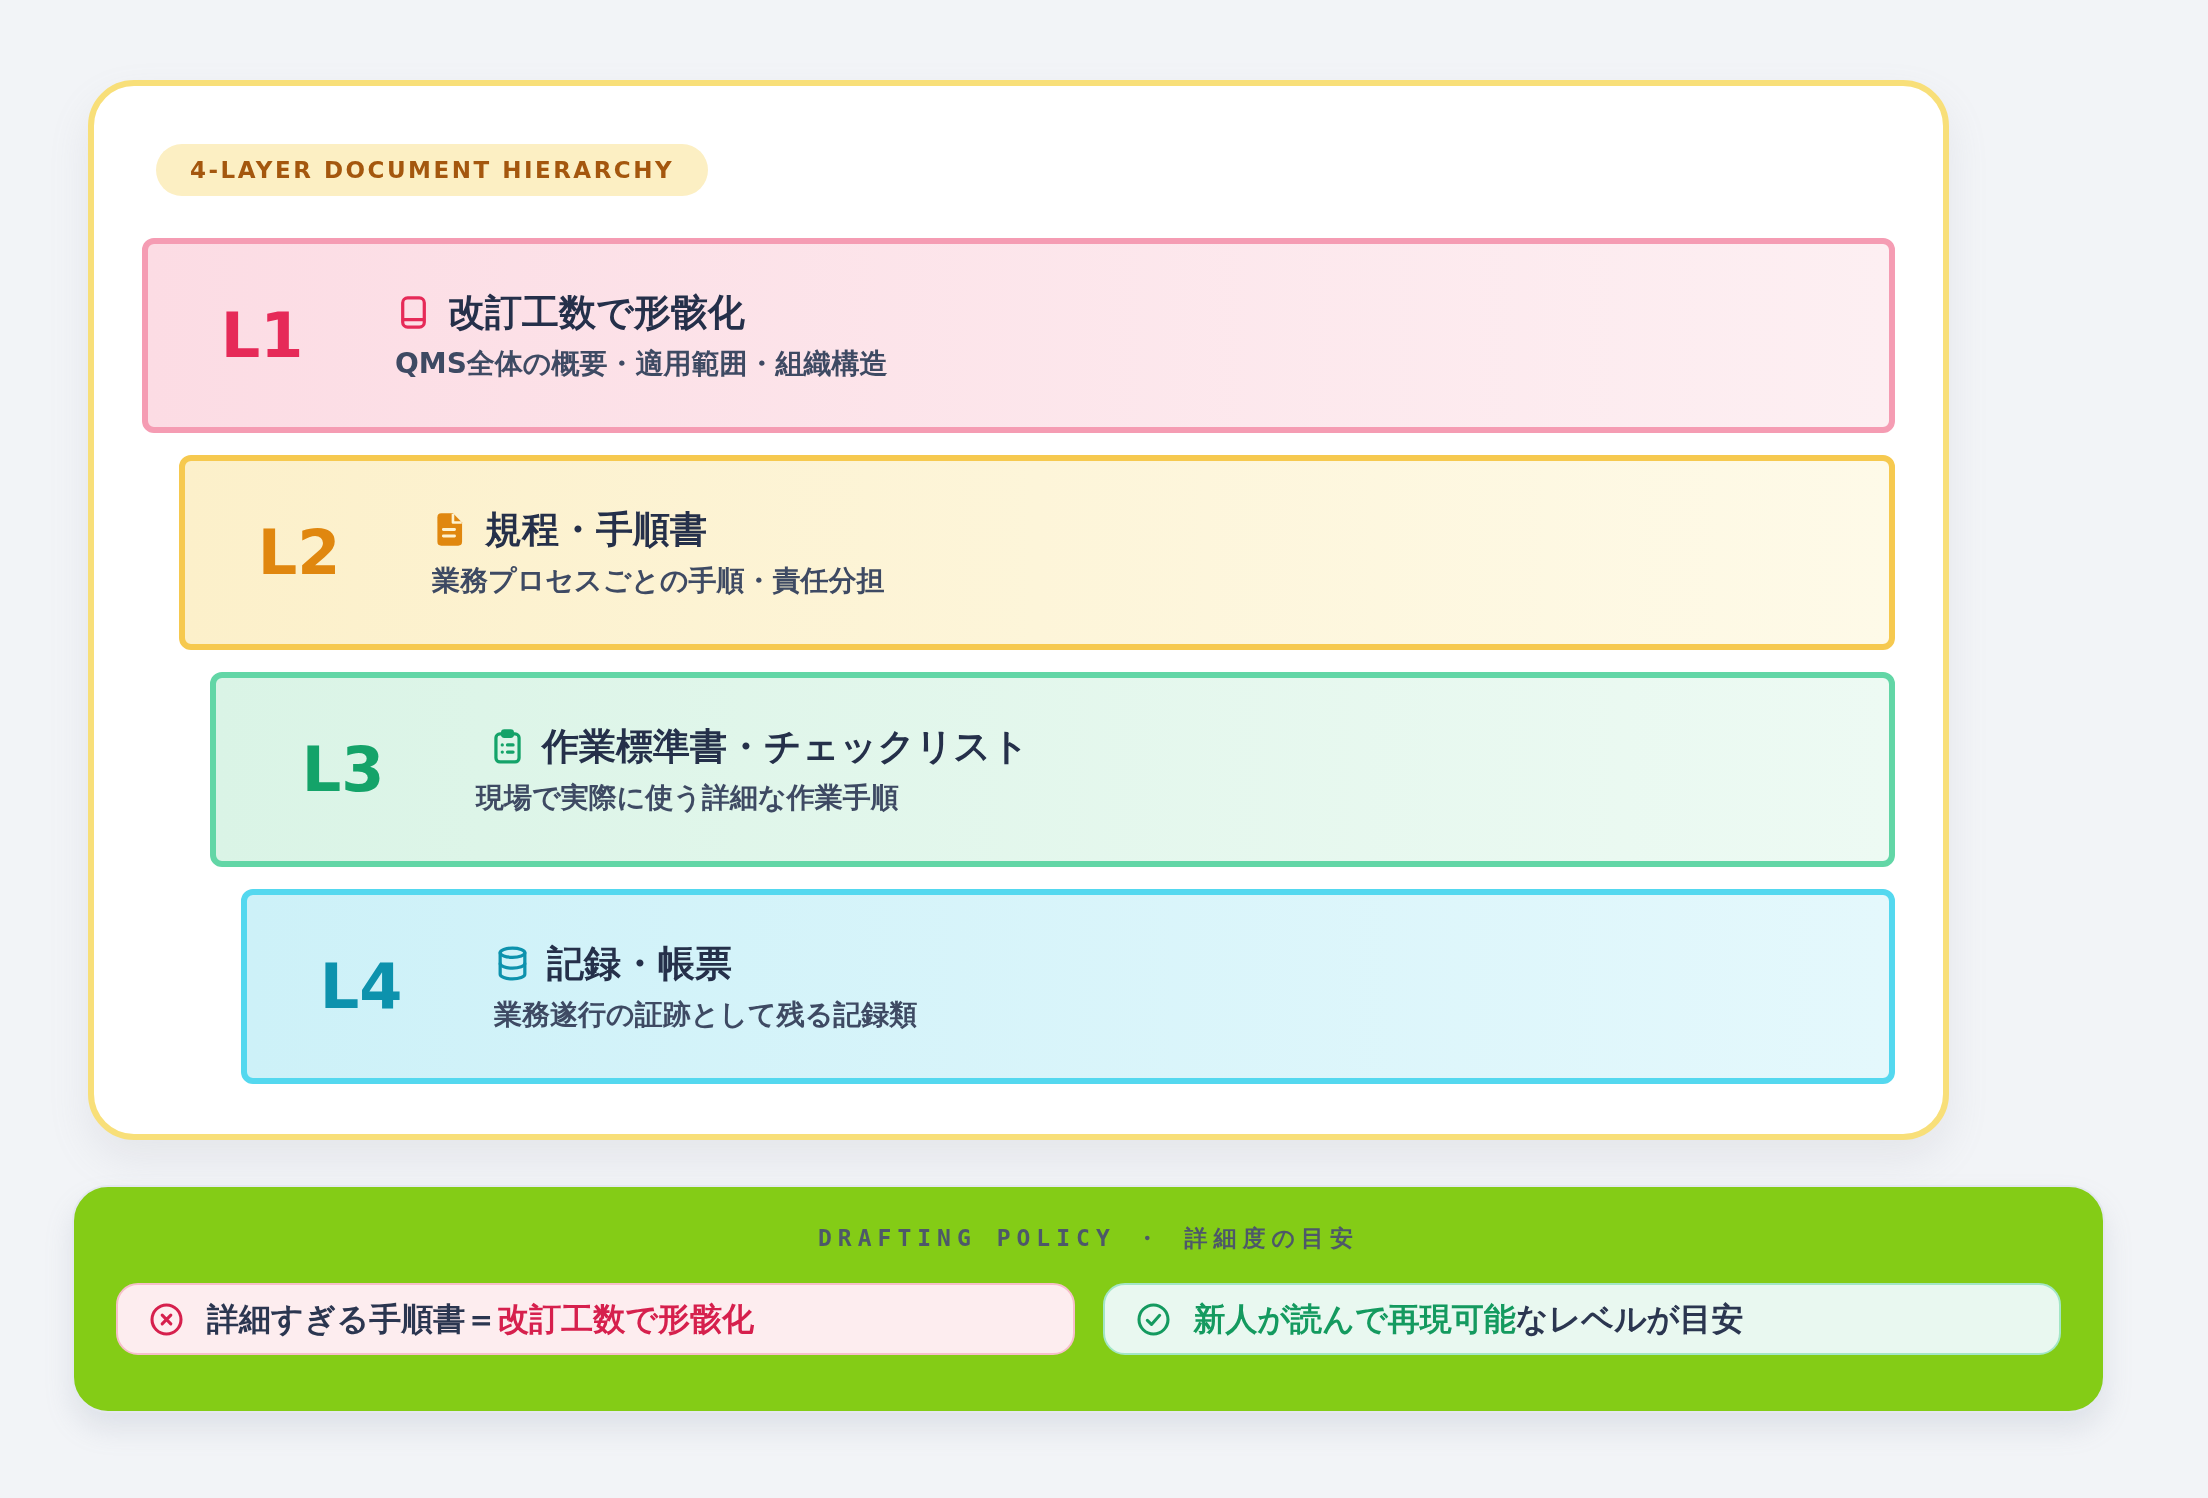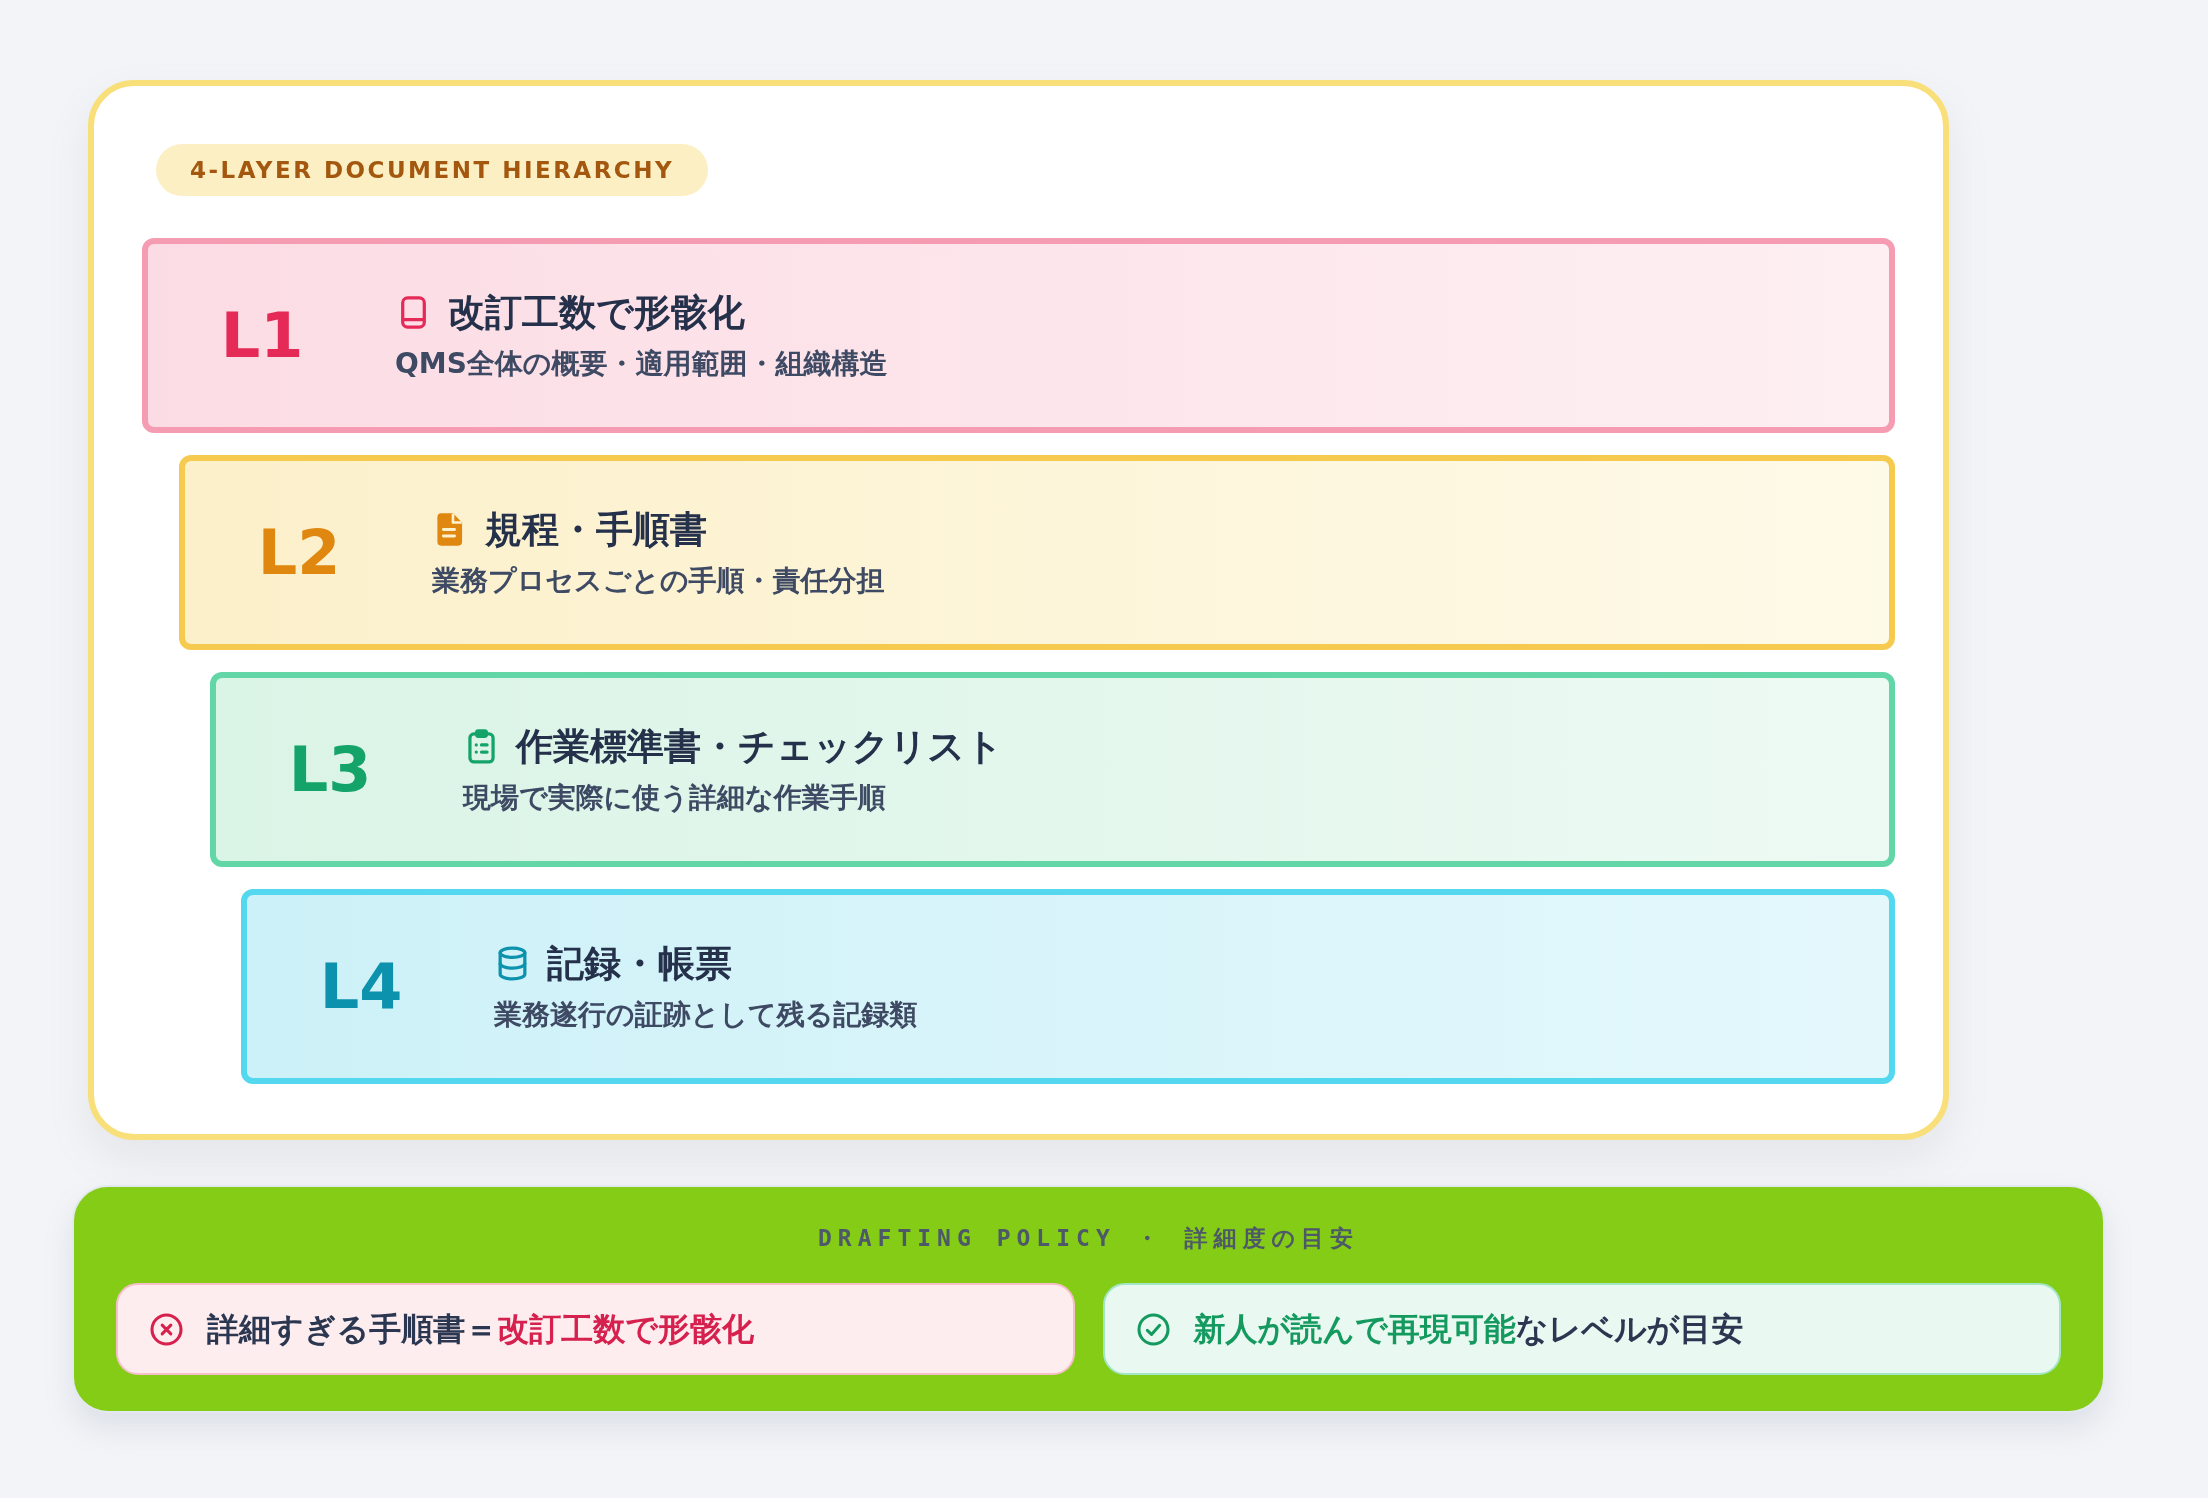--- a/index.html
+++ b/index.html
@@ -50,21 +50,21 @@
   .layer-row.l4 { margin-left:99px; border-color:#54d8ef; background:linear-gradient(90deg,#cdf1f8,#e4f8fc); }
 
   .level-label {
     width:84px; text-align:center;
     font-size:62px; font-weight:800;
     margin-right:50px;
     line-height:1;
   }
   .l1 .level-label, .l1 .layer-icon { color:#e62a58; }
   .l2 .level-label, .l2 .layer-icon { color:#e0870f; }
-  .l3 .level-label, .l3 .layer-icon { color:#14a369; }
+  .l3 .level-label, .l3 .layer-icon { color:#14a369;margin-left:13px; }
   .l4 .level-label, .l4 .layer-icon { color:#0d92ad; }
 
   .title-row { display:flex; align-items:center; gap:16px; }
   .layer-icon svg { width:37px; height:37px; display:block; }
   .layer-title { font-size:37px; font-weight:800; color:#25304a; line-height:1.2; }
   .layer-subtitle { margin-top:12px; font-size:28px; font-weight:700; color:#3e4a63; line-height:1.2; }
 
   
   .policy-card {
     position:absolute; left:72px; top:1185px;
@@ -79,21 +79,21 @@
   .policy-heading {
     text-align:center;
     font-family:"DejaVu Sans Mono","Liberation Mono",monospace;
     font-size:23px; font-weight:700;
     letter-spacing:6px;
     color:#4d5869;
   }
   .notes { display:flex; gap:28px; margin-top:29px; }
   .note {
     flex:1;
-    height:92px;
+    height:72px;
     box-sizing:border-box;
     border-radius:22px;
     border:2px solid;
     display:flex; align-items:center;
     padding:0 30px;
     gap:22px;
   }
   .note.warning   { background:#fdedef; border-color:#f6bfca; }
   .note.guideline { background:#e9f8f0; border-color:#a3e6c6; }
   .note-icon svg { width:37px; height:37px; display:block; }

